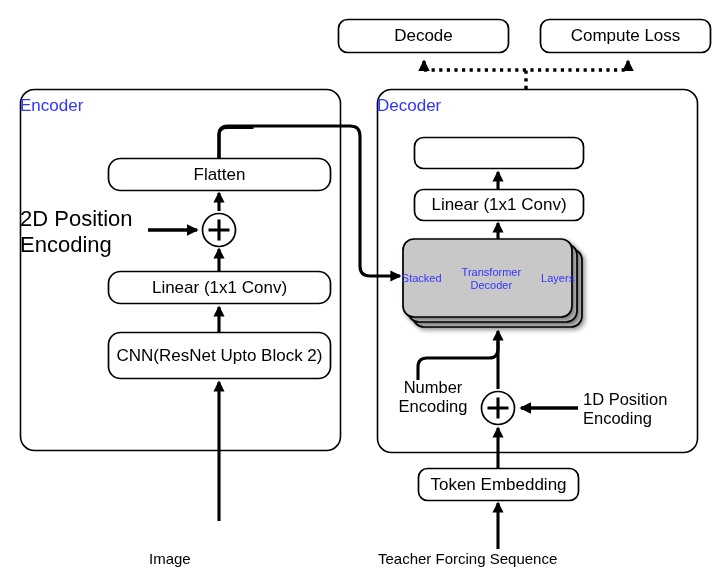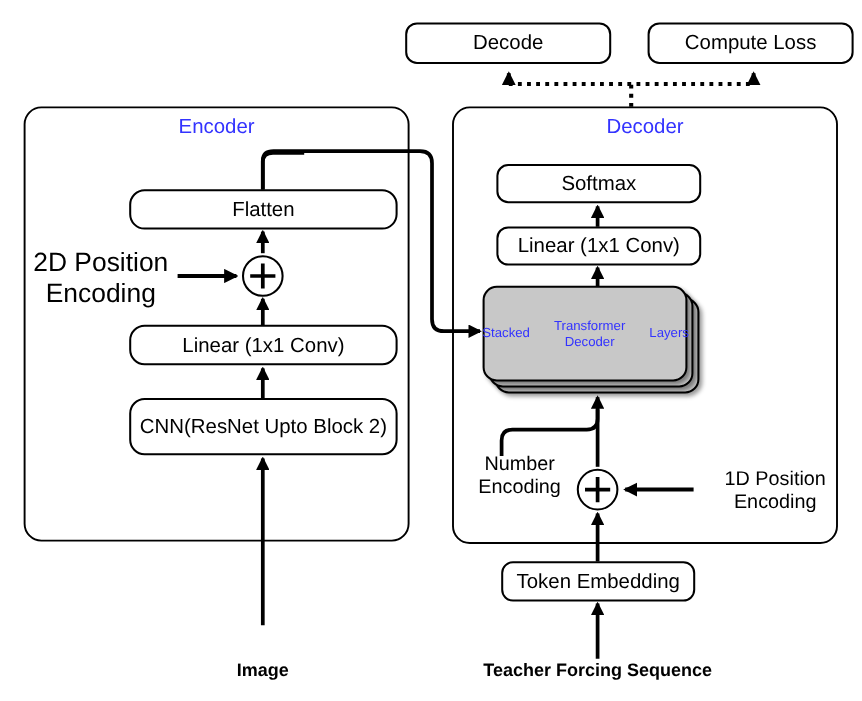--- a/index.html
+++ b/index.html
@@ -20,27 +20,27 @@
   }
   svg#canvas {
     position: absolute;
     left: 0; top: 0;
     width: 718px; height: 584px;
   }
   .lbl {
     position: absolute;
     font-family: "Liberation Sans", sans-serif;
     color: #000000;
-    text-align: center;
+    text-align: left;
     line-height: 1.18;
     white-space: pre;
     pointer-events: none;
   }
   .lbl.blue { color: #3333ff; }
-  .lbl.bold { font-weight: bold; }
+  .lbl.bold { font-weight: normal; }
   .box-text {
     position: absolute;
     display: flex;
     align-items: center;
     justify-content: center;
     text-align: center;
     font-size: 17px;
     line-height: 1.15;
   }
 </style>
@@ -164,21 +164,20 @@
 
   <div class="box-text" style="left:108px; top:158px; width:223px; height:33px;">Flatten</div>
   <div class="box-text" style="left:108px; top:271px; width:223px; height:33px;">Linear (1x1 Conv)</div>
   <div class="box-text" style="left:108px; top:332px; width:223px; height:47px;">
       <span style="display:block">CNN</span>
       <span style="display:block">(ResNet Upto Block 2)</span>
     </div>
 
   <div class="lbl" style="left:20px; top:206px; width:128px; font-size:22px;"><span style="display:block">2D Position</span><span style="display:block">Encoding</span></div>
 
-  <div class="box-text" style="left:414px; top:137px; width:170px; height:32px;">Softmax</div>
   <div class="box-text" style="left:414px; top:189px; width:170px; height:32px;">Linear (1x1 Conv)</div>
   <div class="box-text blue" style="left:403px; top:239px; width:170px; height:79px;
               color:#3333ff; font-size:11px;gap:20px;">
       <span style="display:block">Stacked</span>
       <span style="display:block">Transformer Decoder</span>
       <span style="display:block">Layers</span>
     </div>
 
   <div class="lbl" style="left:374px; top:378px; width:118px; font-size:16.5px;
               text-align:center;"><span style="display:block">Number</span><span style="display:block">Encoding</span></div>

